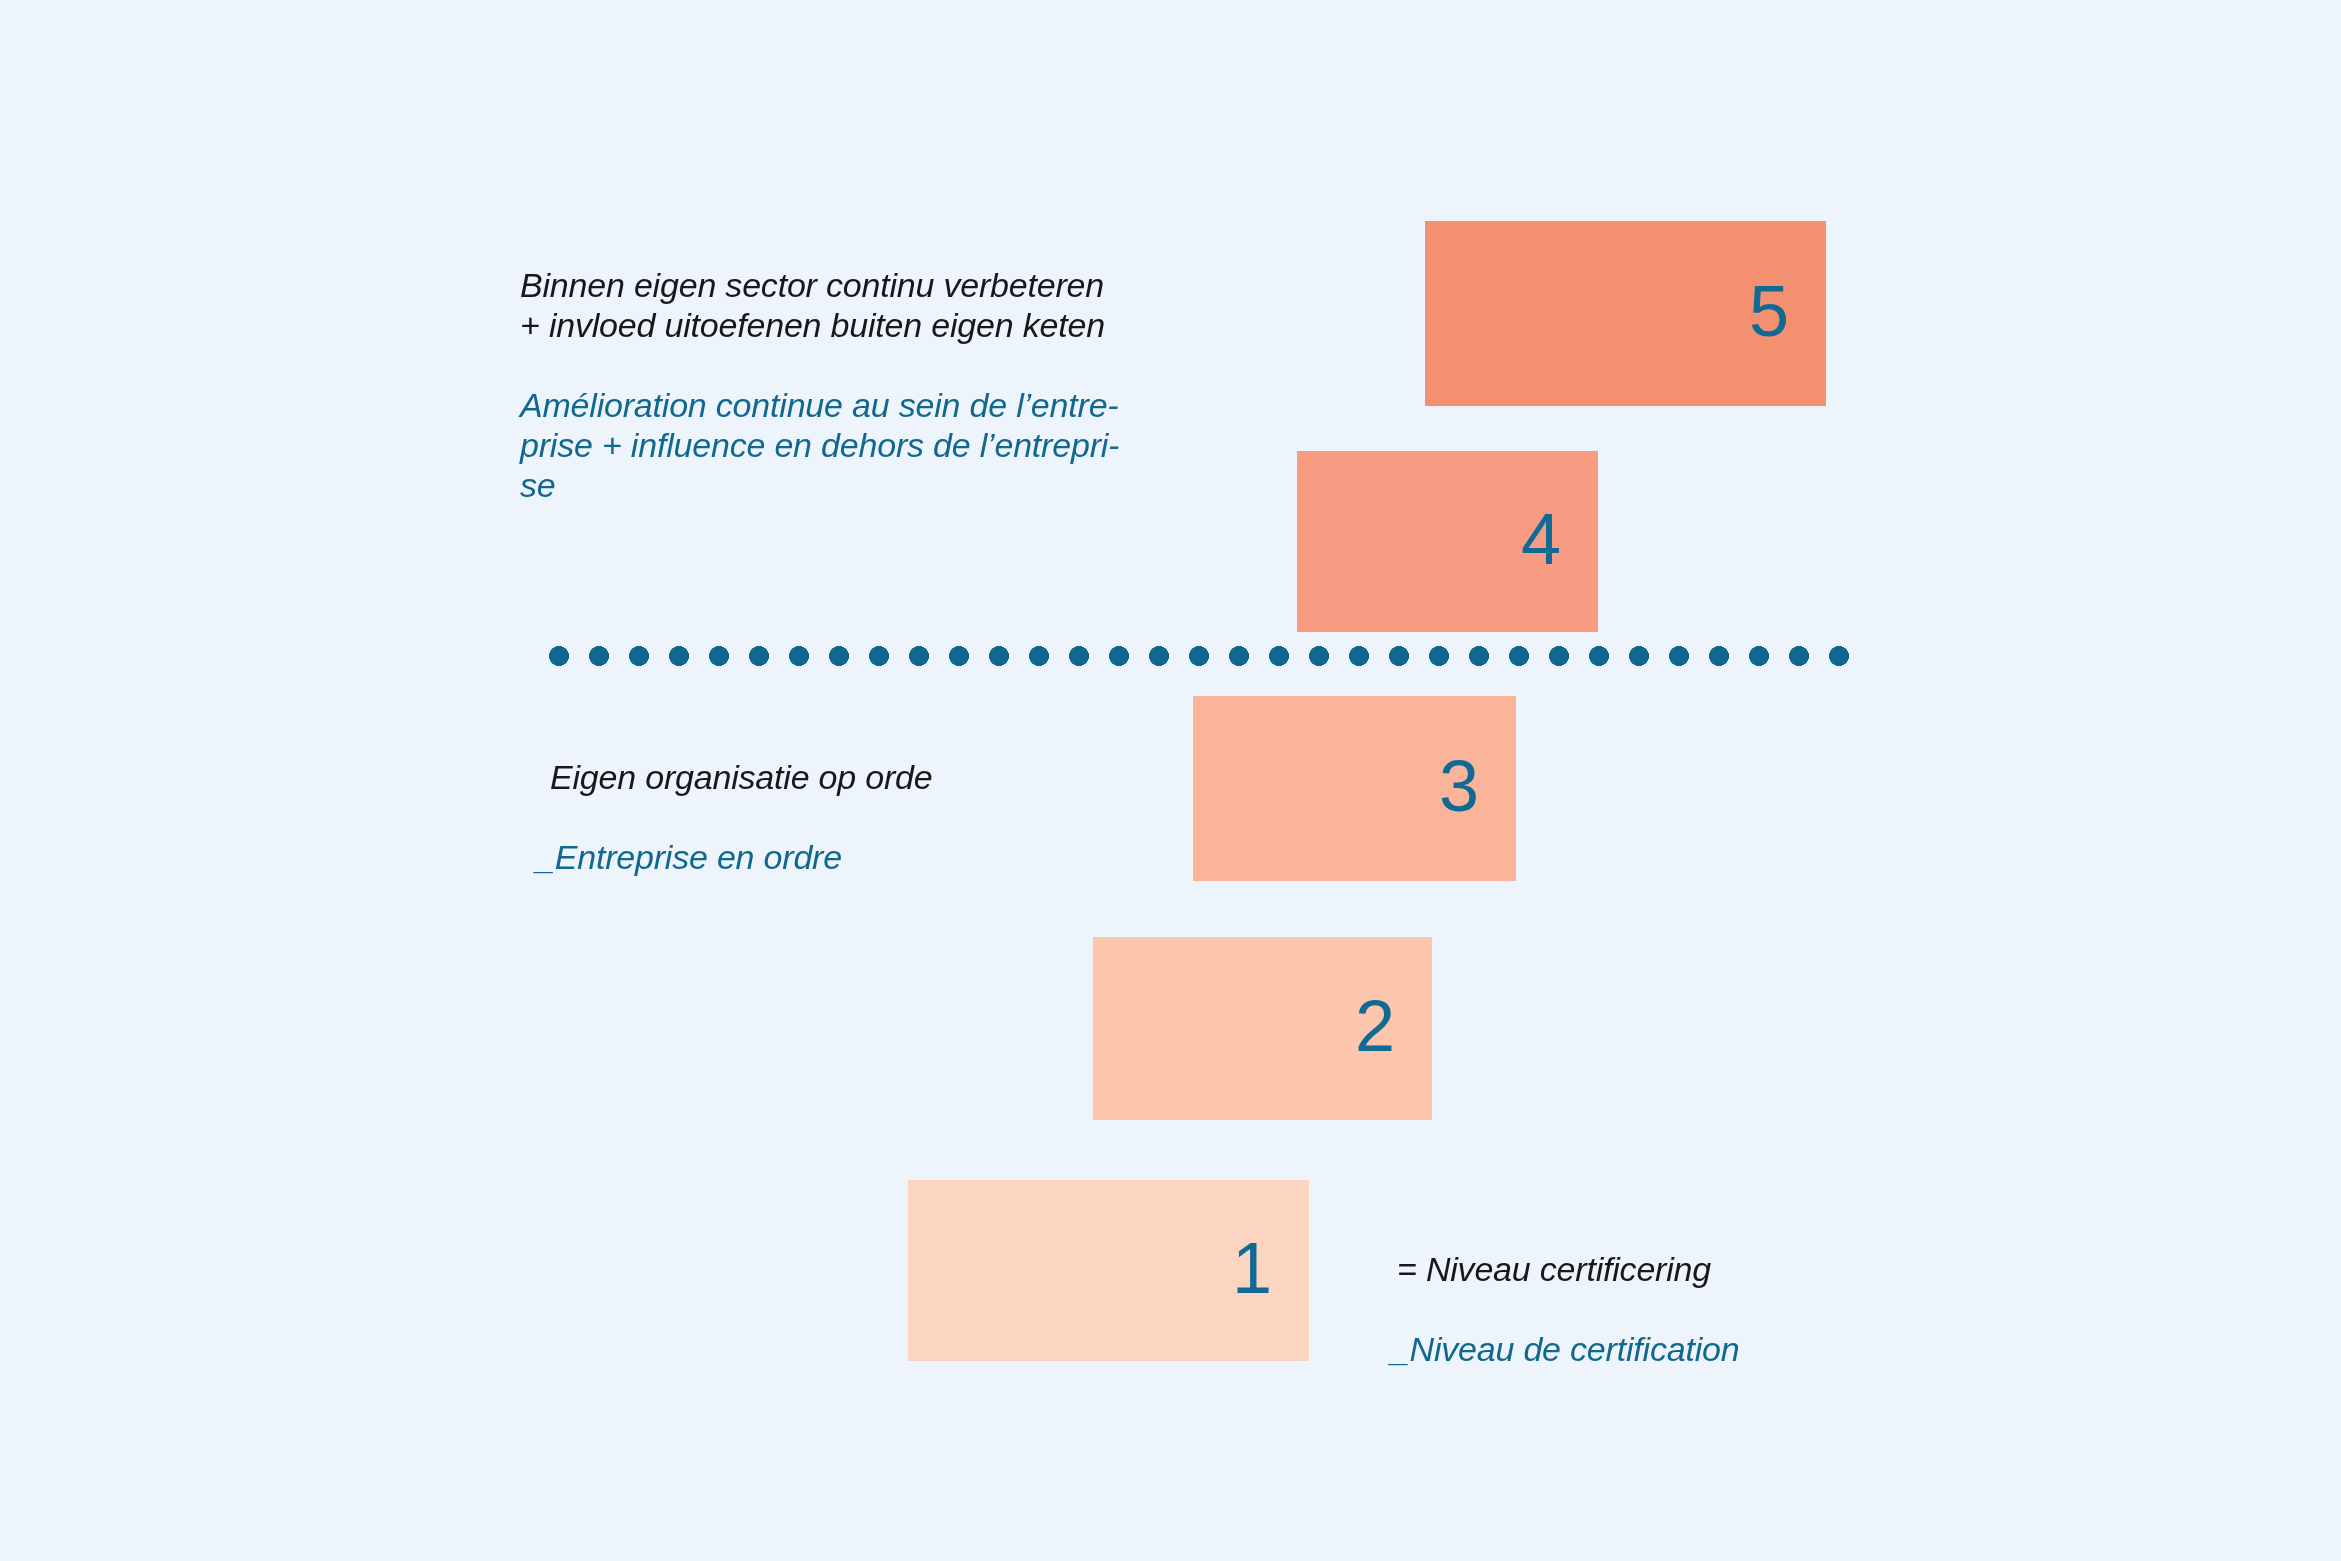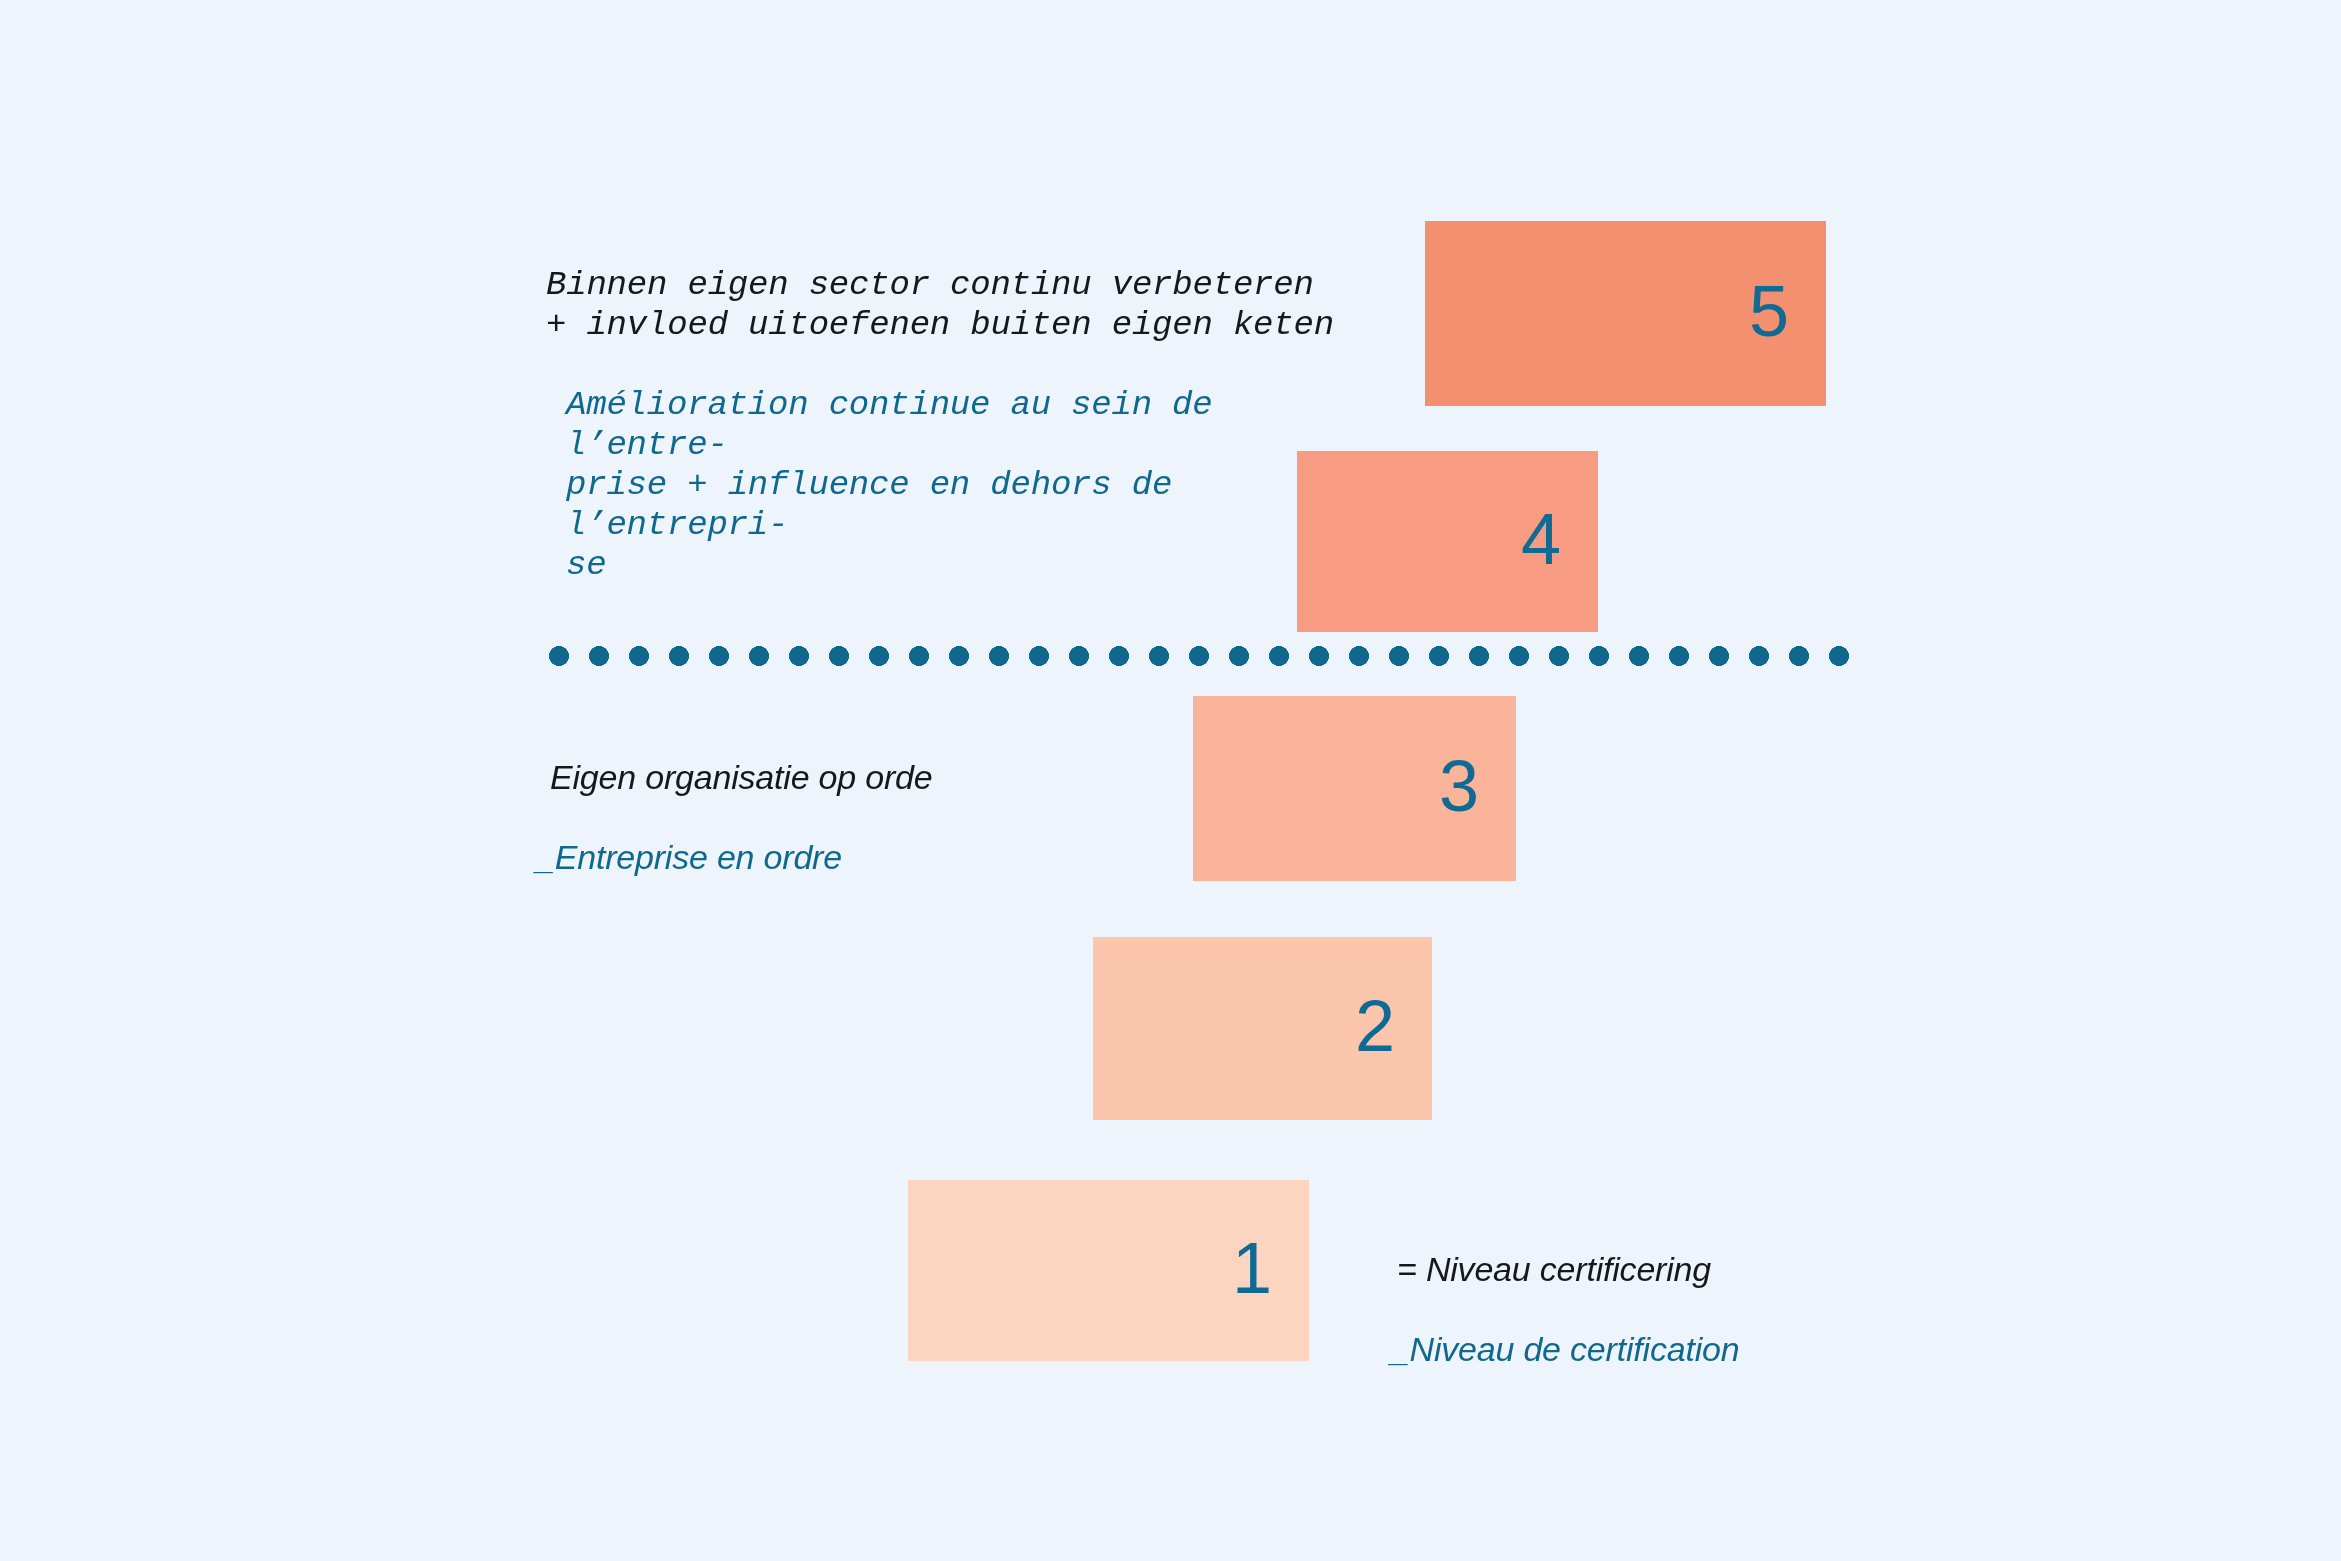--- a/index.html
+++ b/index.html
@@ -52,21 +52,20 @@
     color: #16181a;
     font-style: italic;
     display: block;
     white-space: pre-line;
   }
   .line-fr {
     color: #10688f;
     font-style: italic;
     display: block;
     white-space: pre-line;
-    margin-left: 20px;
   }
 
   
   #dotted-separator {
     position: absolute;
     left: 539px;
     top: 646px;
     width: 1313px;
     height: 22px;
     background-image: radial-gradient(circle closest-side, #10688f 99%, rgba(16,104,143,0) 100%);
@@ -93,21 +92,21 @@
   </div>
 
   <div class="bar" style="left: 1093px; top: 937px; width: 339px; height: 183px; background: rgb(251, 198, 172);">
     <span class="bar-number">2</span>
   </div>
 
   <div class="bar" style="left: 908px; top: 1180px; width: 401px; height: 181px; background: rgb(252, 213, 192);">
     <span class="bar-number">1</span>
   </div>
 
-  <div class="textblock" id="label-upper" style="left:546px; top:226px; width:804px;font-family:Liberation Mono, monospace;">
+  <div class="textblock" id="label-upper" style="left:520px; top:226px; width:804px;">
     <span class="line-nl">Binnen eigen sector continu verbeteren
 + invloed uitoefenen buiten eigen keten</span>
     <span class="line-fr">Amélioration continue au sein de l’entre-
 prise + influence en dehors de l’entrepri-
 se</span>
   </div>
 
   <div id="dotted-separator" style="height: 20px; background-size: 40px 20px; background-image: radial-gradient(circle closest-side, rgb(16, 104, 143) 99%, rgba(0, 0, 0, 0) 100%); width: 1327px;"></div>
 
   <div class="textblock" id="label-legend" style="left:1397px; top:1210px; width:703px;">

